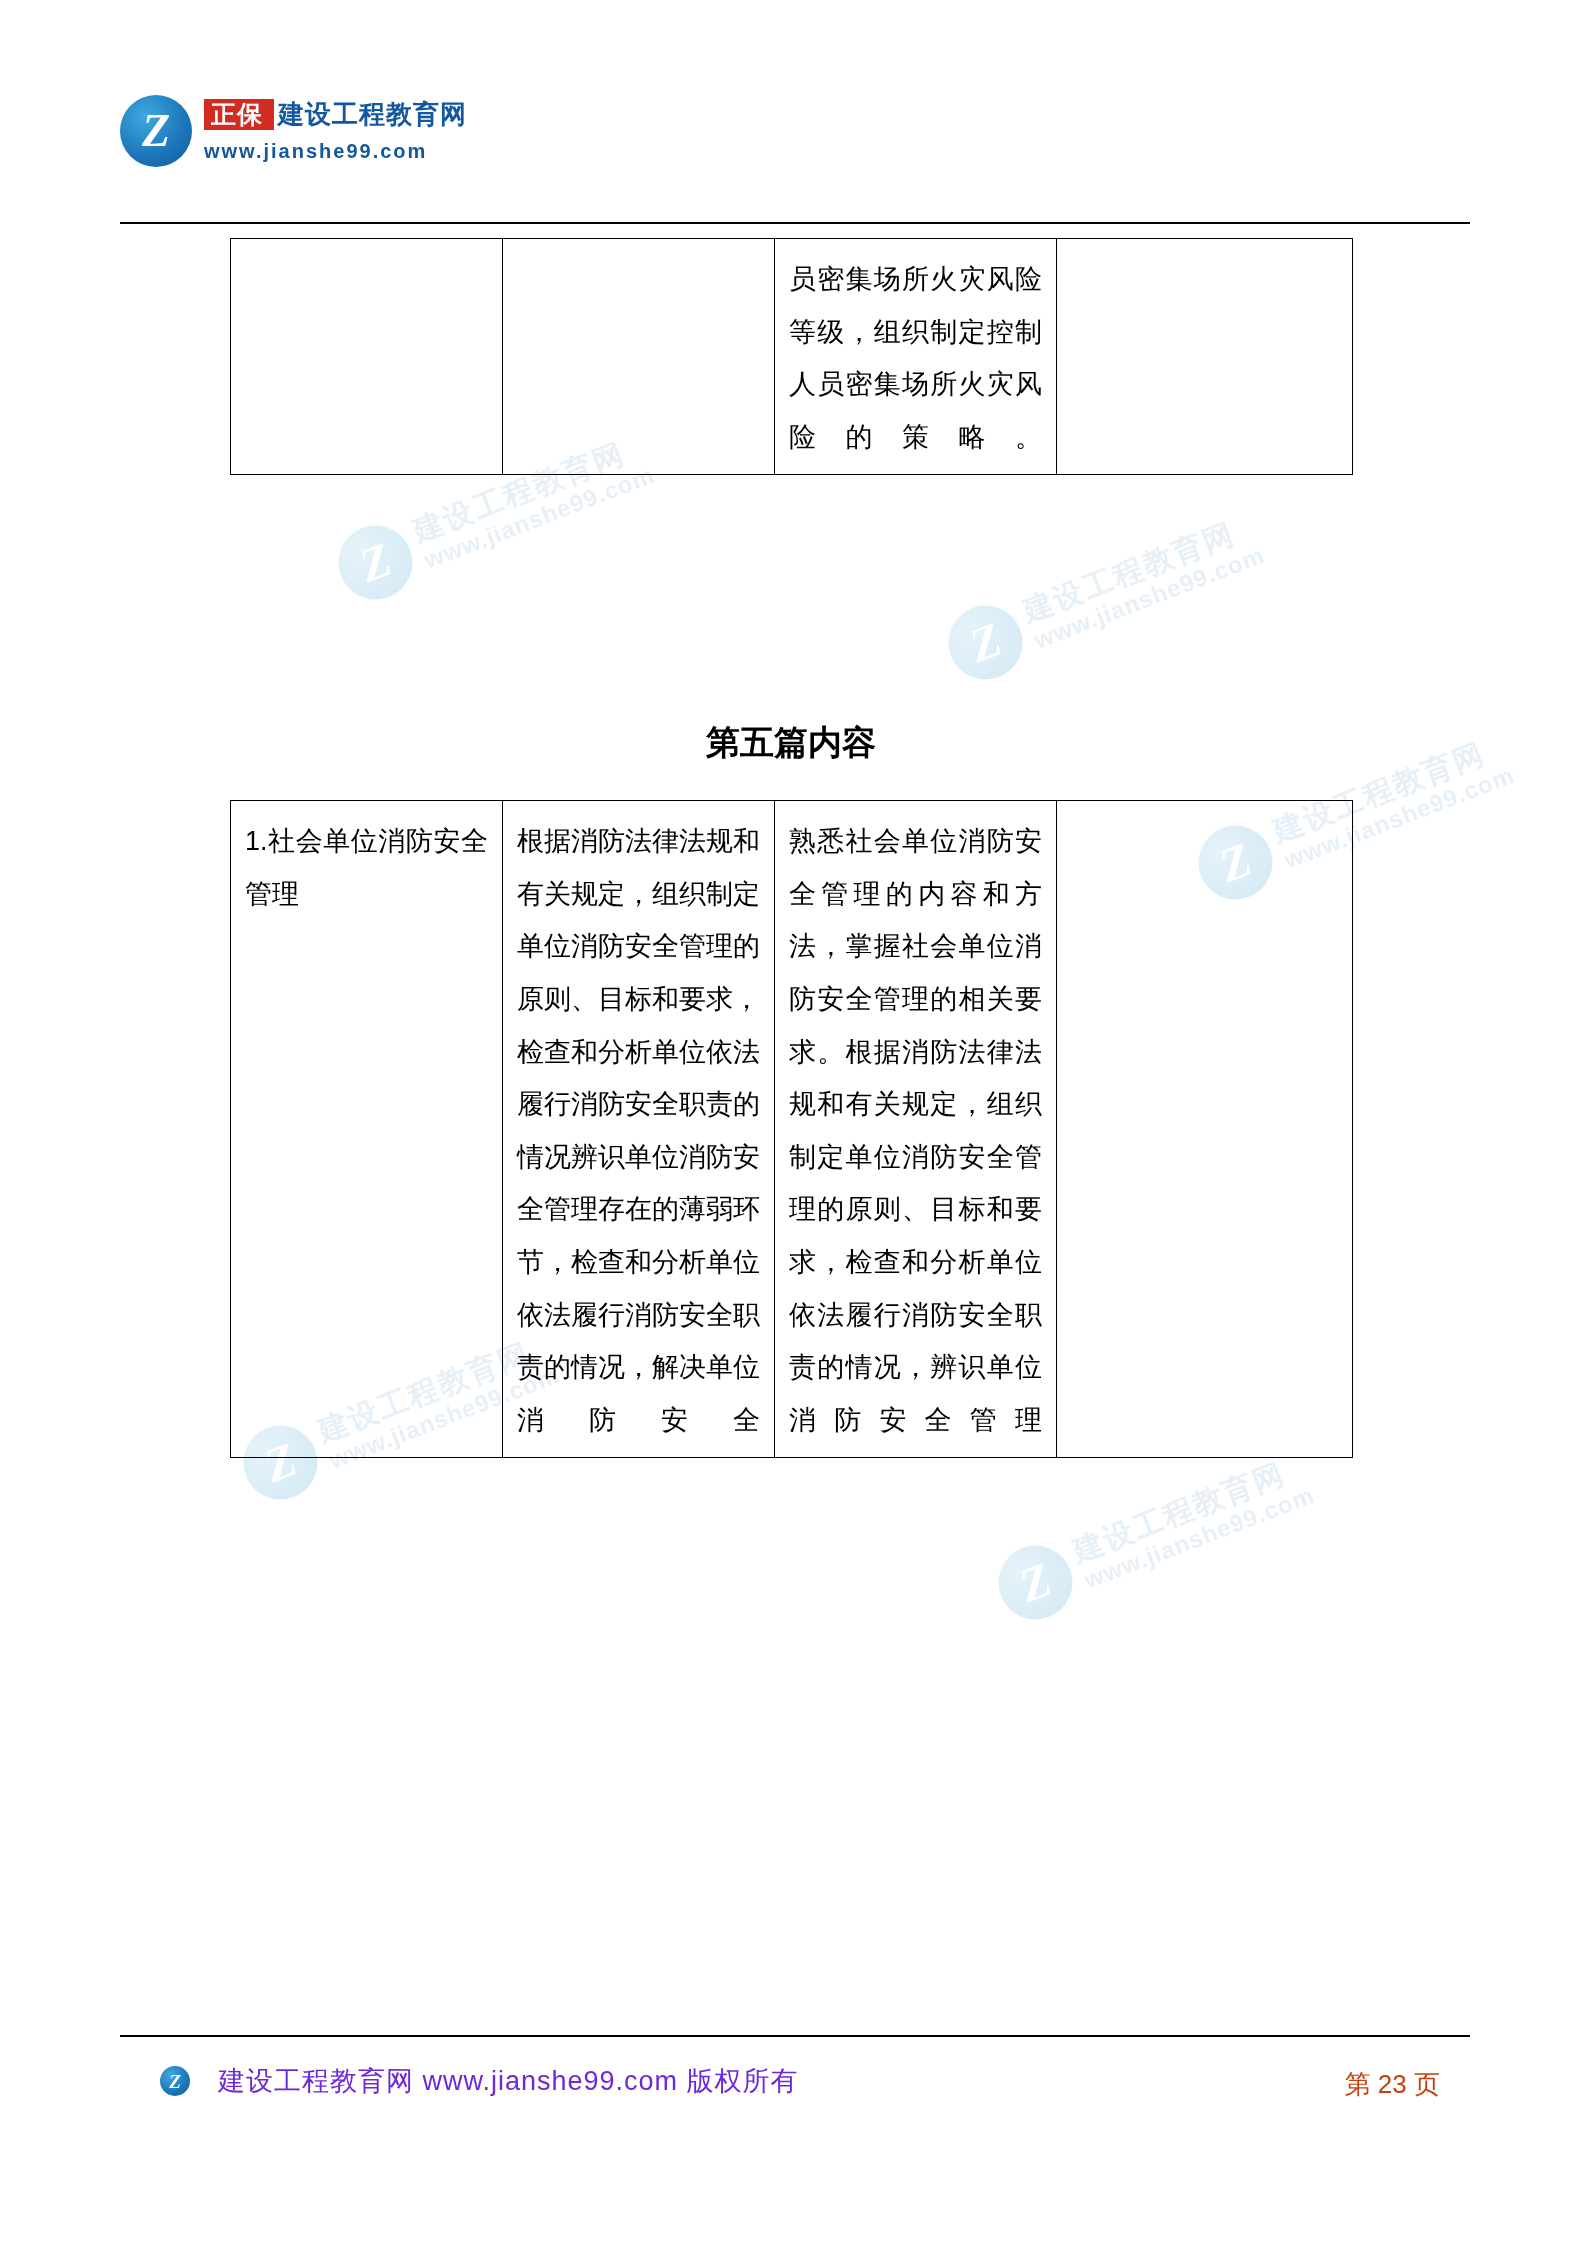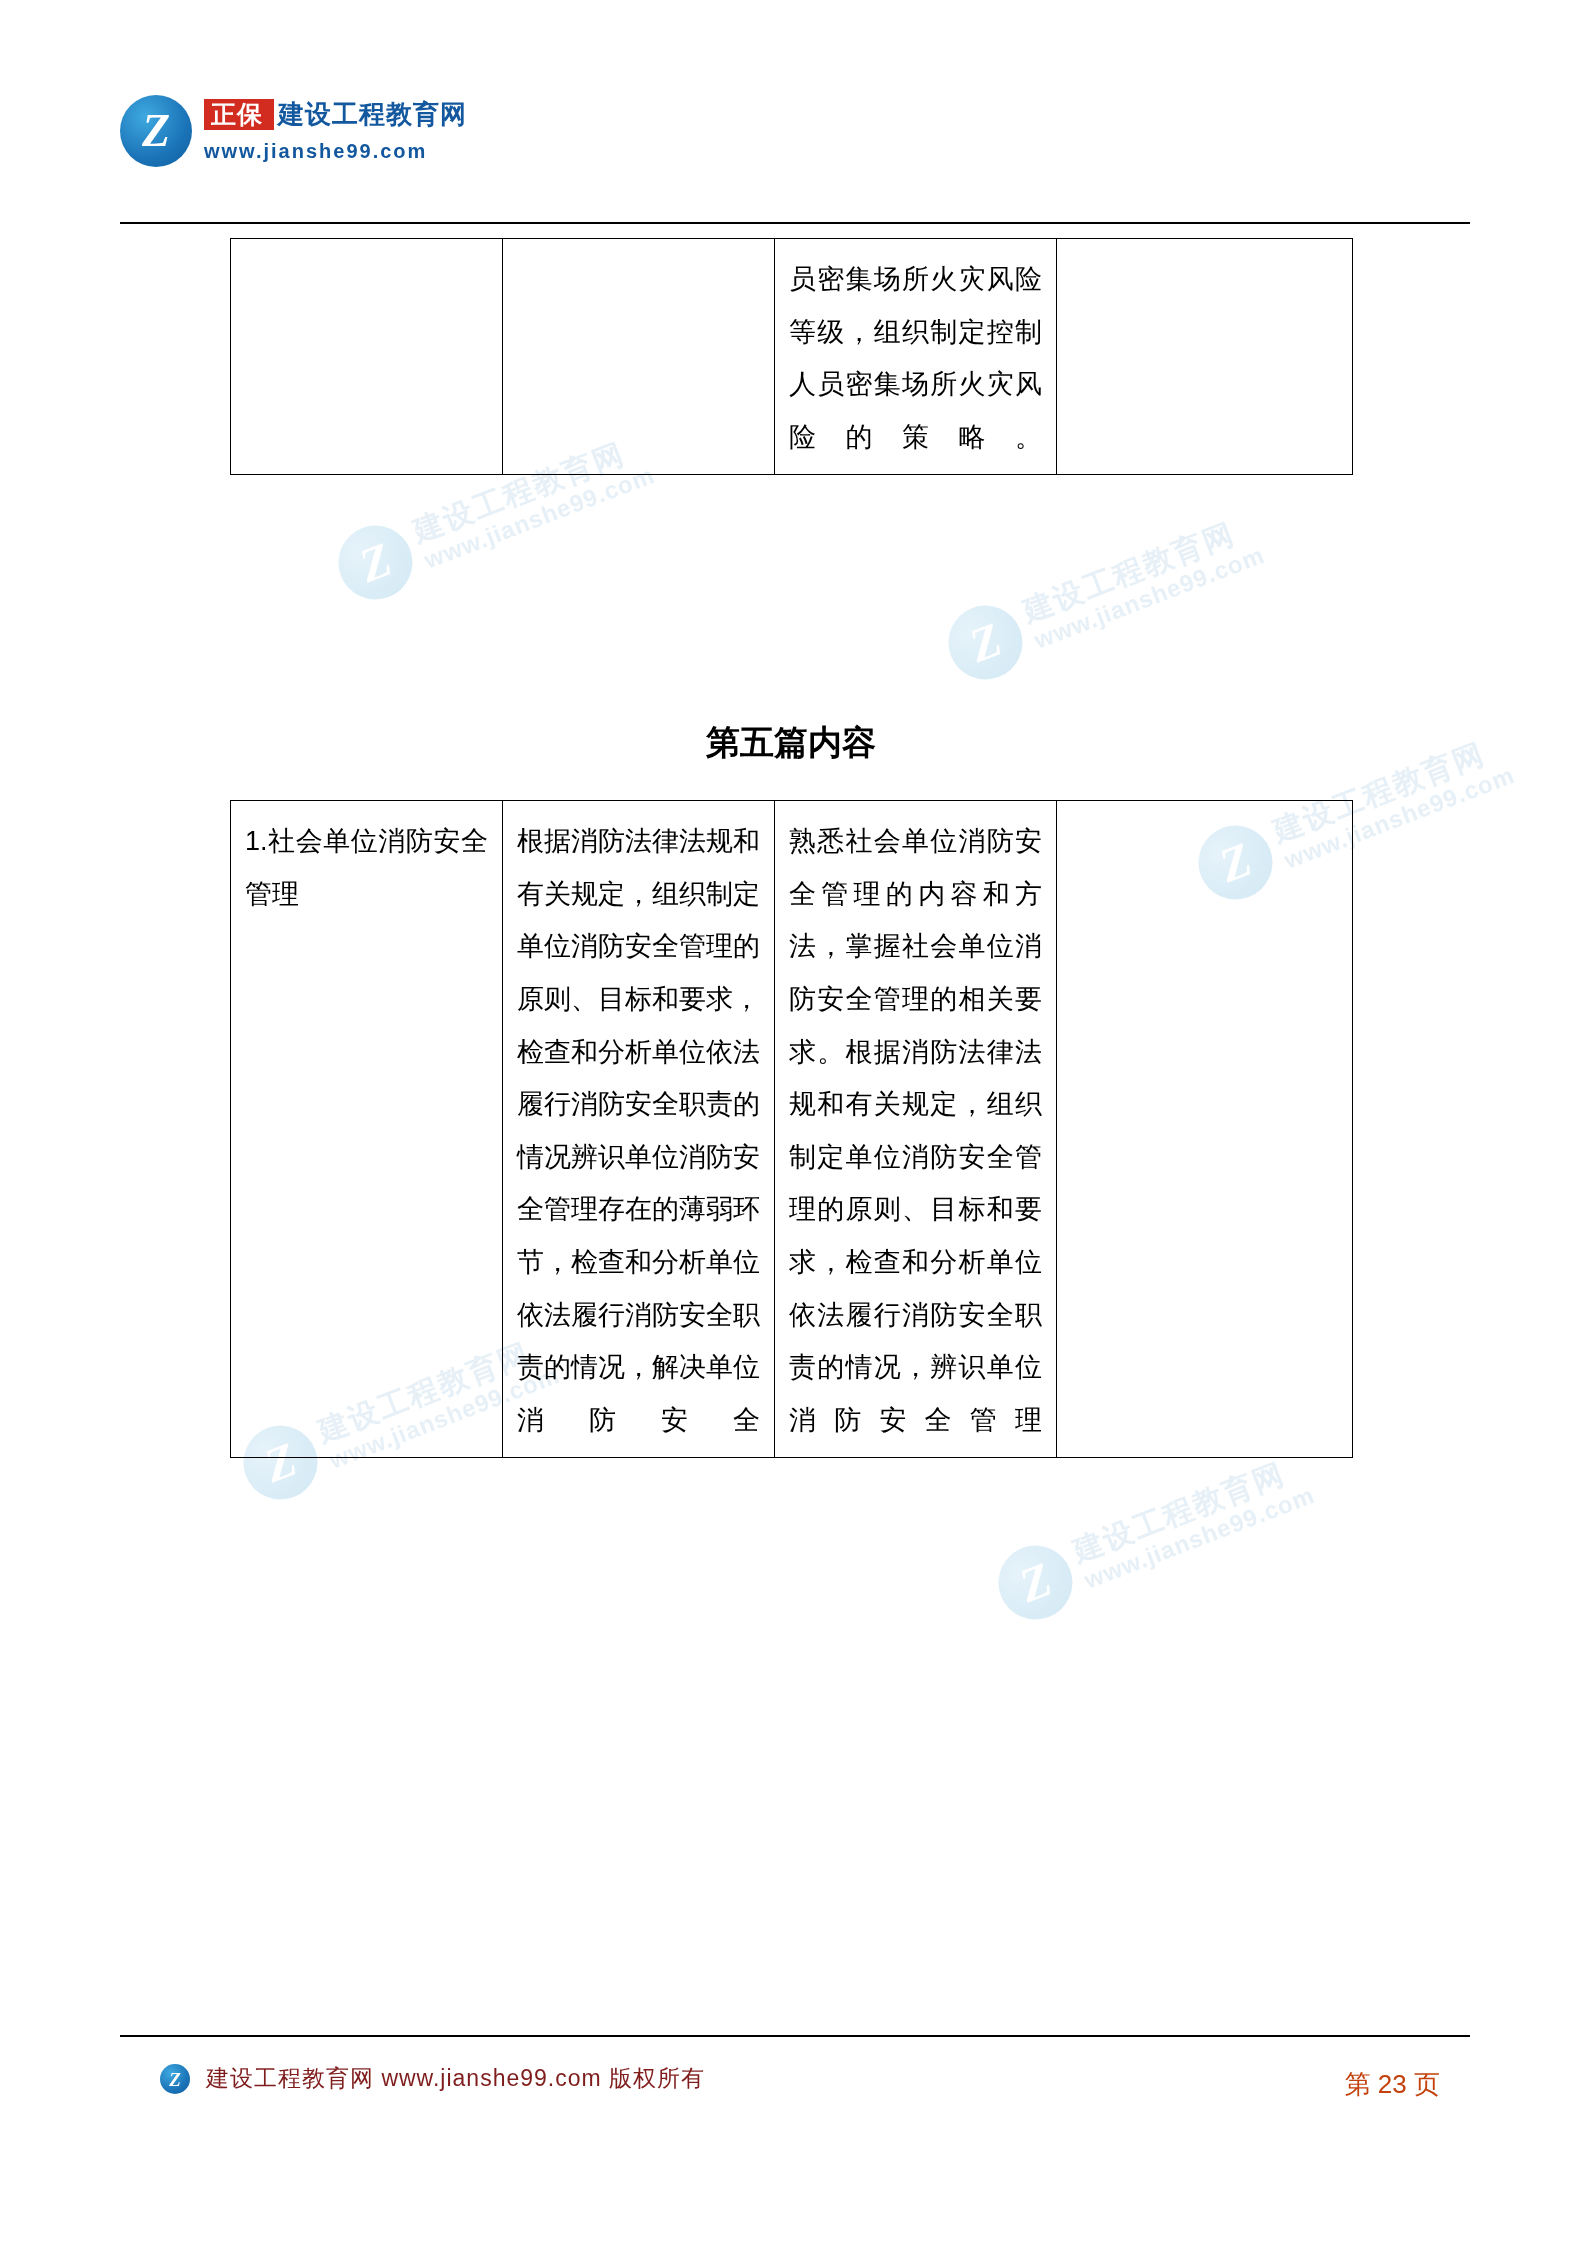--- a/index.html
+++ b/index.html
@@ -193,23 +193,23 @@
     transform: translateY(-50%);
     text-align: center;
     color: #fff;
     font-size: 19px;
     font-weight: bold;
     font-style: italic;
     font-family: "Liberation Serif", serif;
     line-height: 1;
   }
   .footer-text {
-    margin-left: 16px;
-    font-size: 23px;
-    color: #7f1d1d;
+    margin-left: 28px;
+    font-size: 27px;
+    color: #6d28d9;
     letter-spacing: 1px;
   }
   .footer-page {
     position: absolute;
     right: 30px;
     top: 12px;
     font-size: 26px;
     color: #c2410c;
   }
 

